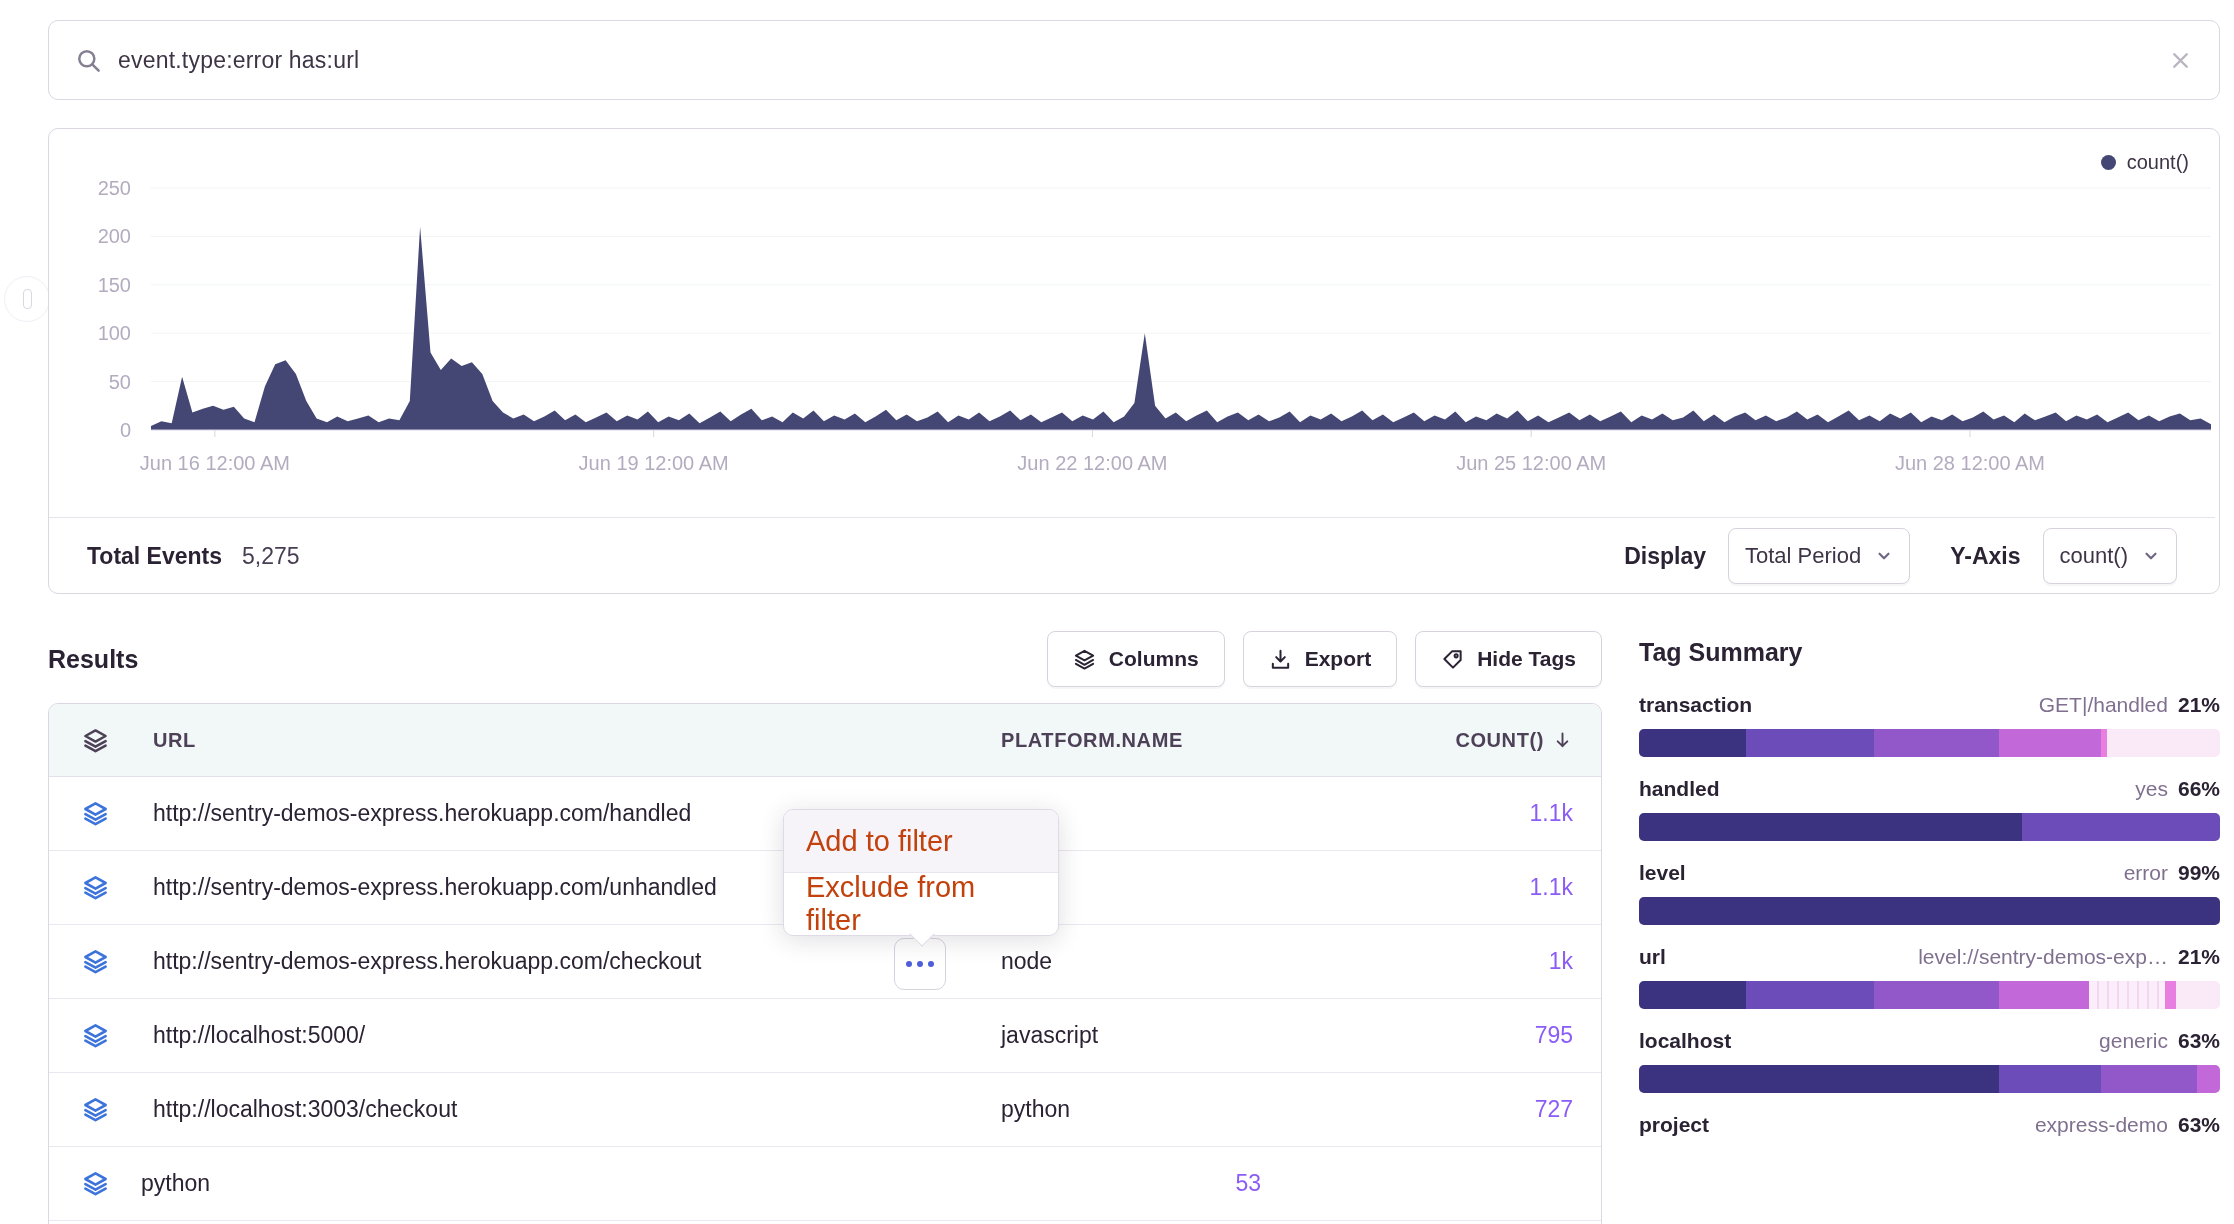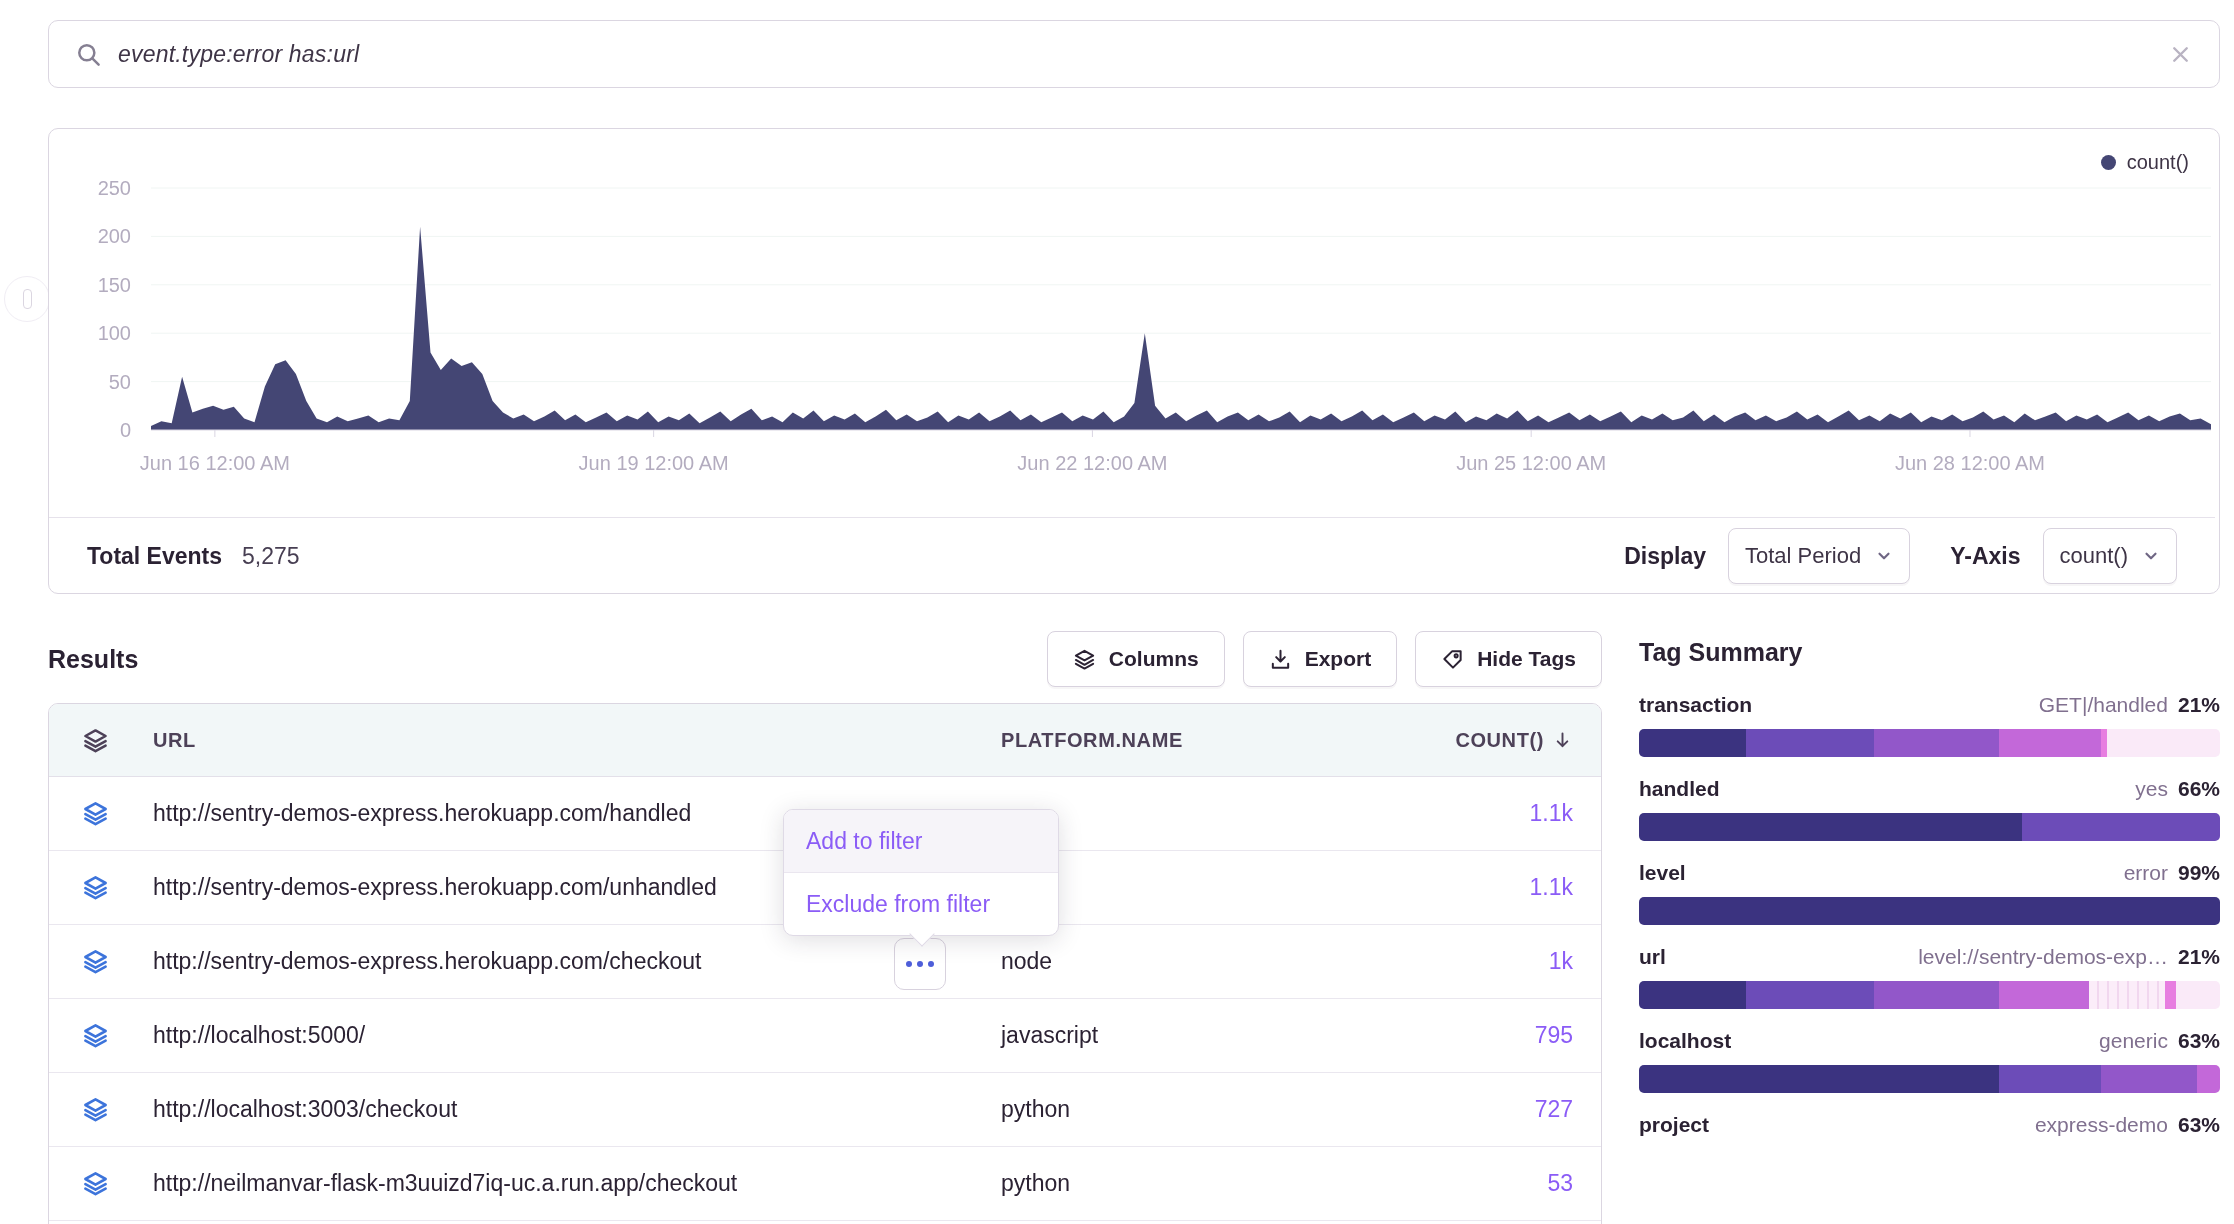--- a/index.html
+++ b/index.html
@@ -6,23 +6,23 @@
   html,body { width:2234px; height:1224px; overflow:hidden; background:#fff;
     font-family:"Liberation Sans", sans-serif; color:#332C41; }
 
   
   .rail-handle { position:absolute; left:4px; top:276px; width:46px; height:46px;
     border-radius:50%; background:#fff; border:1px solid #F0EDF4; display:flex;
     align-items:center; justify-content:center; }
   .rail-handle .slot { width:9px; height:20px; border-radius:4px; border:1.5px solid #DBD6E1; }
 
   
-  .search-bar { position:absolute; left:48px; top:20px; width:2172px; height:68px;
+  .search-bar { position:absolute; left:48px; top:20px; width:2172px; height:80px;
     border:1px solid #DBD6E1; border-radius:10px; background:#fff; display:flex;
-    align-items:center; padding:0 26px;font-style:italic; }
+    align-items:center; padding:0 26px; }
   .search-bar svg { flex:0 0 auto; }
   .search-query { font-size:23px; color:#3E3446; margin-left:16px; flex:1; letter-spacing:.2px; }
 
   
   .chart-panel { position:absolute; left:48px; top:128px; width:2172px; height:466px;
     border:1px solid #DBD6E1; border-radius:10px; background:#fff; }
   .legend { position:absolute; top:22px; right:30px; display:flex; align-items:center; gap:11px; }
   .legend .dot { width:15px; height:15px; border-radius:50%; background:#444674; }
   .legend .lbl { font-size:20px; color:#3E3446; }
   .chart-svg { position:absolute; left:0; top:0; }
@@ -63,21 +63,21 @@
   .ellipsis-btn { position:absolute; left:894px; top:938px; width:52px; height:52px;
     border:1px solid #D8D2DE; border-radius:10px; background:#fff; display:flex;
     align-items:center; justify-content:center; gap:5px; z-index:5; cursor:pointer; }
   .ellipsis-btn i { width:6px; height:6px; border-radius:50%; background:#4E5ED9; }
 
   
   .context-menu { position:absolute; left:783px; top:809px; width:276px; z-index:10;
     background:#fff; border:1px solid #DFDAE6; border-radius:10px;
     box-shadow:0 4px 24px rgba(43,34,51,.15); }
   .menu-item { height:62px; display:flex; align-items:center; padding:0 22px;
-    font-size:23px; color:#8b5cf6; cursor:pointer; }
+    font-size:29px; color:#c2410c; cursor:pointer; }
   .menu-item.hover { background:#F6F4F9; border-radius:9px 9px 0 0; }
   .menu-sep { height:1px; background:#EAE6EF; }
   .menu-tail { position:absolute; left:129px; top:calc(100% - 10px); width:18px; height:18px;
     background:#fff; border-right:1px solid #DFDAE6; border-bottom:1px solid #DFDAE6;
     transform:rotate(45deg); }
 
   
   .tag-summary { position:absolute; left:1639px; top:638px; width:581px; }
   .ts-heading { font-size:25px; font-weight:700; color:#2B2233; margin-bottom:26px; }
   .tag-item { margin-bottom:20px; }
@@ -273,21 +273,20 @@
   </div>
 
   <div class="t-row body-row">
     <div class="icon-cell">
       <svg width="27" height="27" viewBox="0 0 24 24" fill="none" stroke="#3D74DB" stroke-width="2.3" stroke-linecap="round" stroke-linejoin="round">
         <path d="M12 3 L21 8 L12 13 L3 8 Z"></path>
             <path d="M3 12.5 L12 17.5 L21 12.5"></path>
             <path d="M3 16.5 L12 21.5 L21 16.5"></path>
       </svg>
     </div>
-    <div class="url-cell">http://neilmanvar-flask-m3uuizd7iq-uc.a.run.app/checkout</div>
     <div class="plat-cell">python</div>
     <div class="count-cell">53</div>
   </div>
 </div>
 </div>
 
 <div class="ellipsis-btn">
   <i></i>
     <i></i>
     <i></i>

